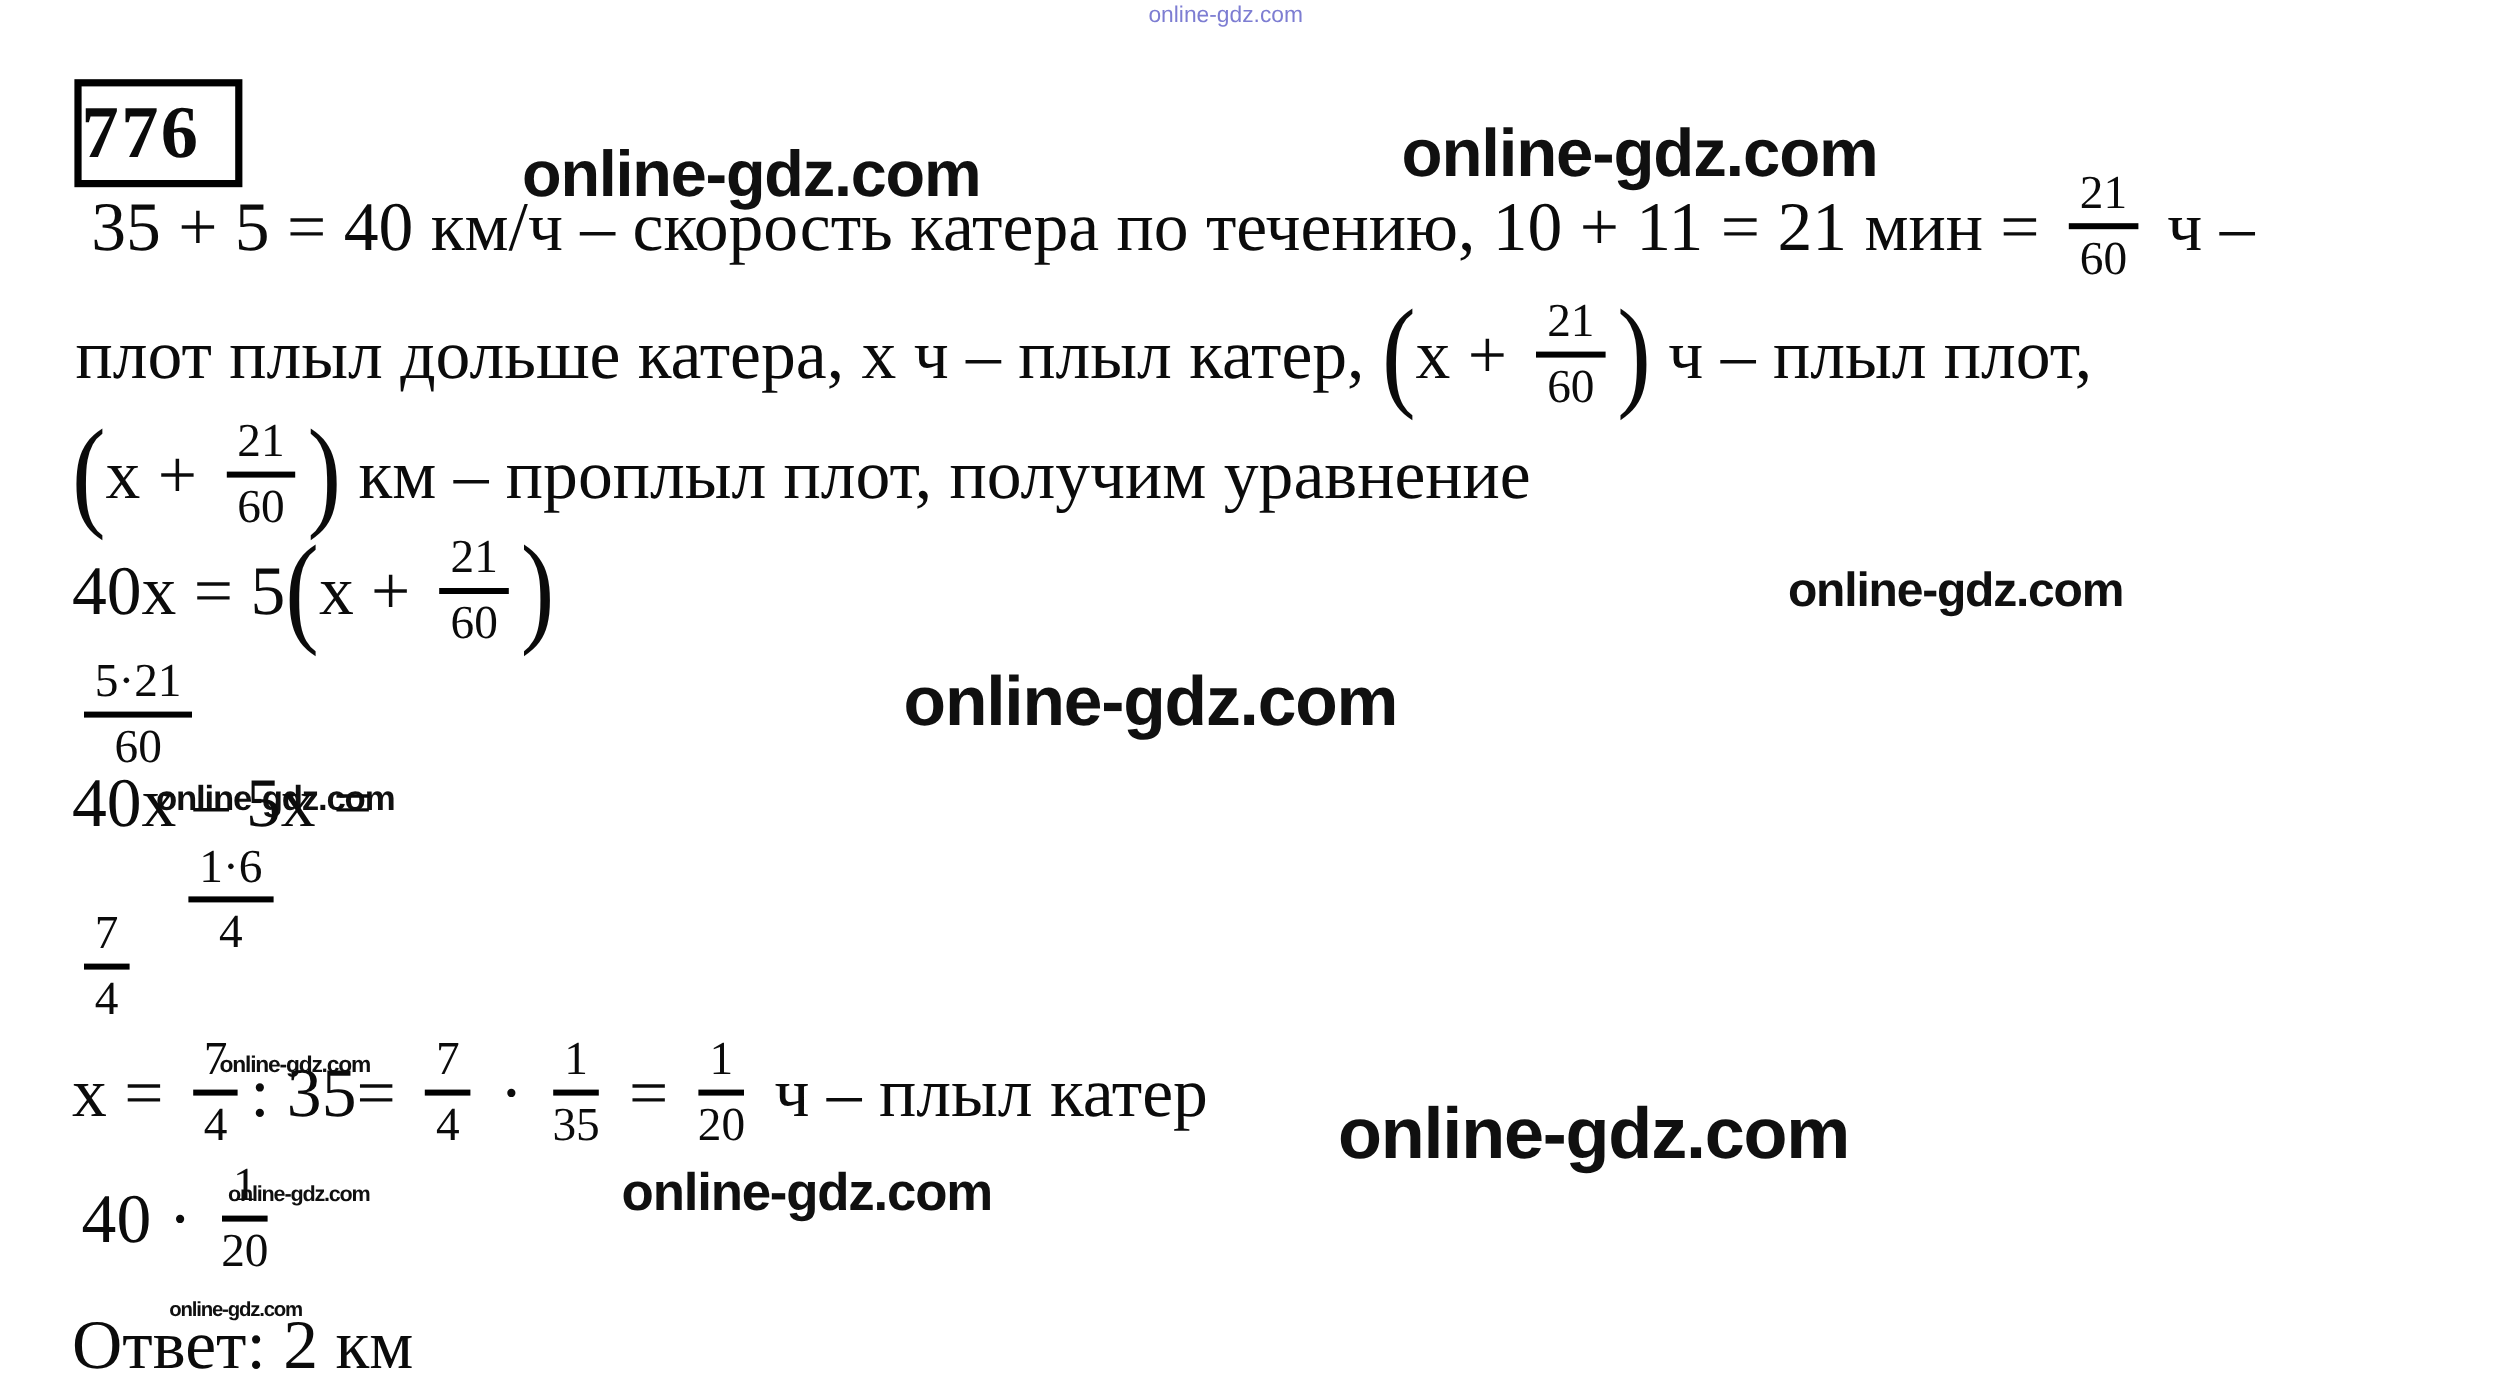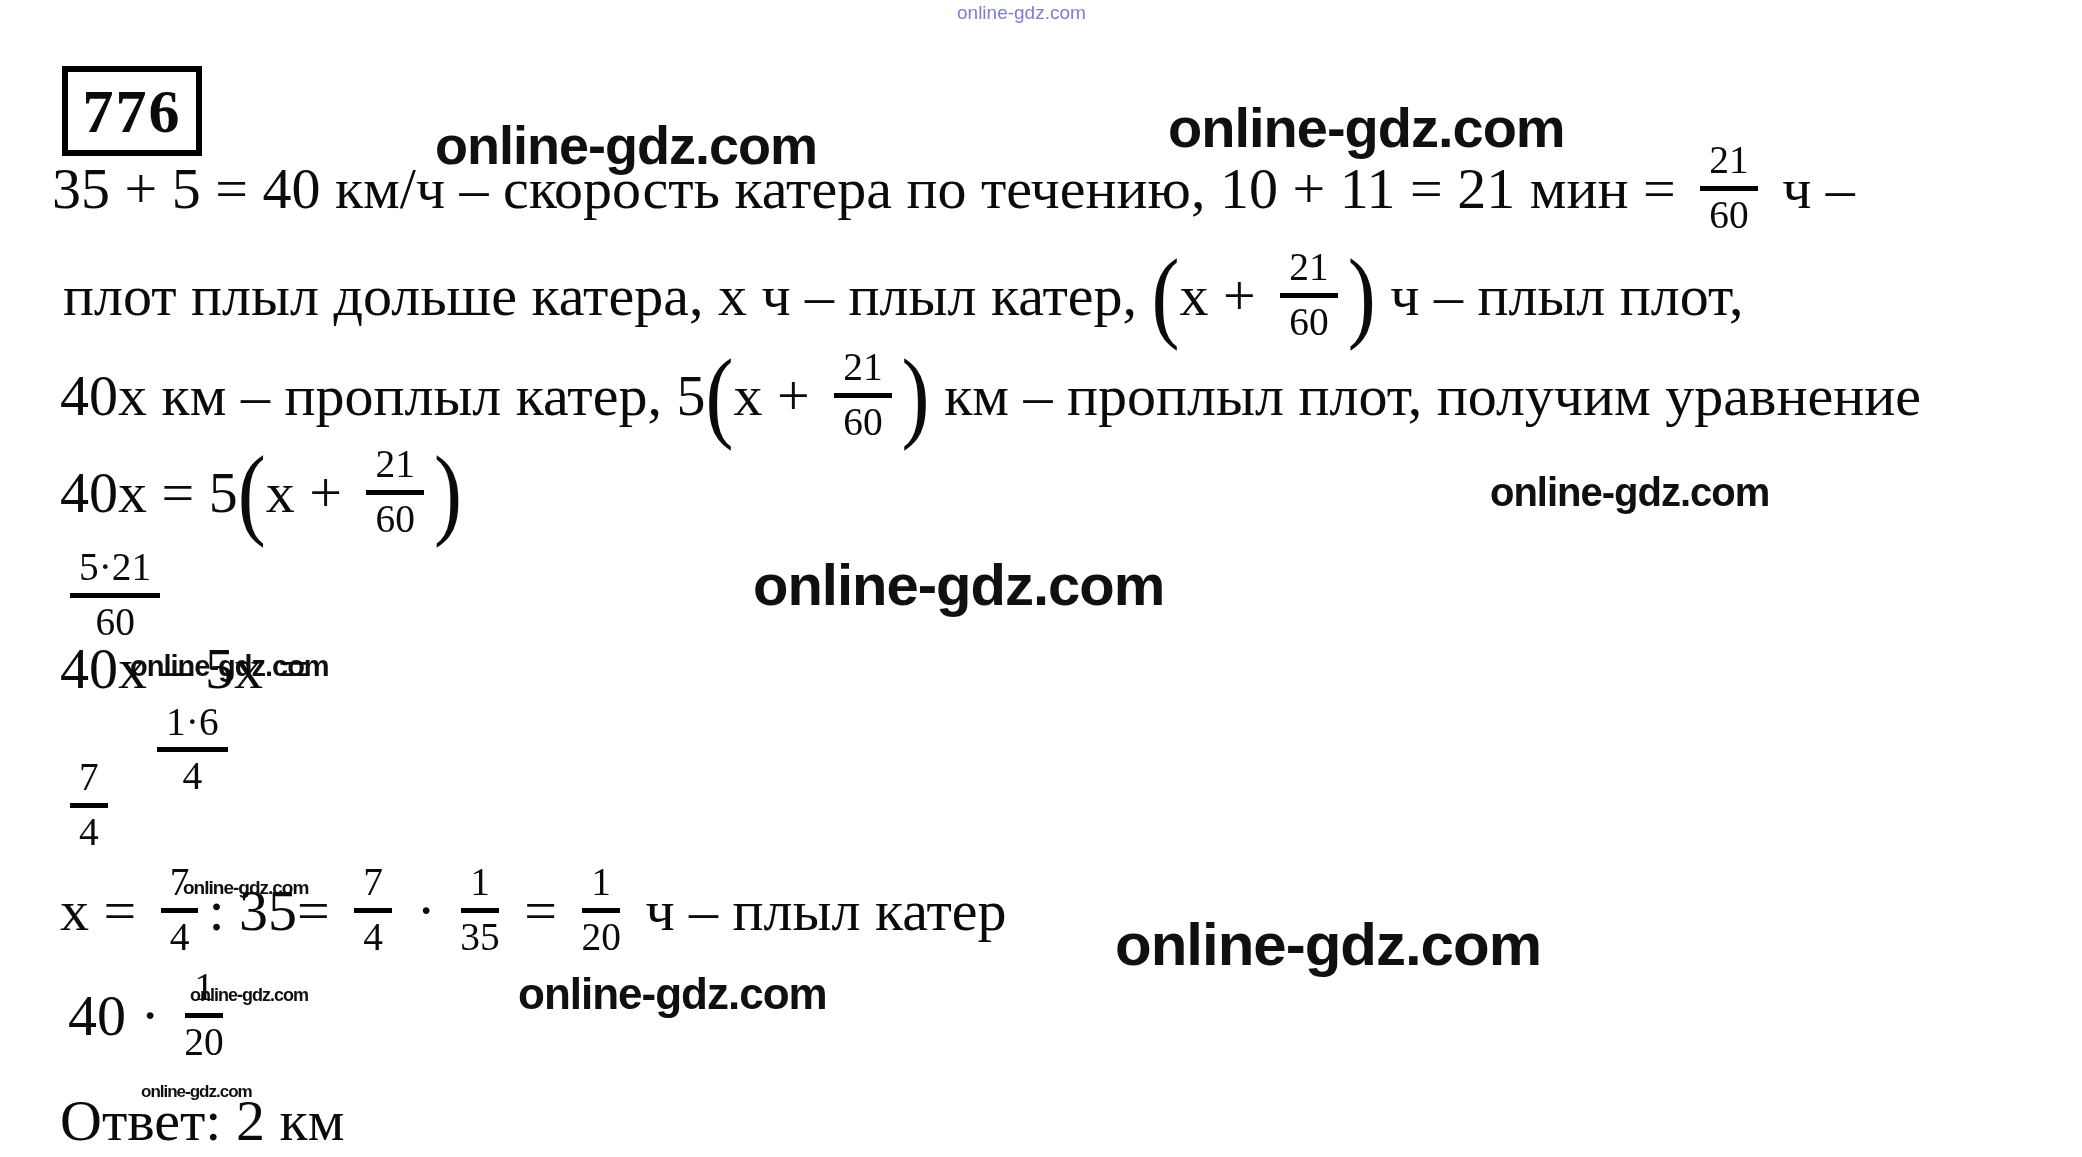--- a/index.html
+++ b/index.html
@@ -9,21 +9,21 @@
     background:#ffffff;
     overflow:hidden;
     font-family:"Liberation Serif","DejaVu Serif",serif;
     color:#0b0b0b;
   }
   #problem-number-badge{
     position:absolute;left:62px;top:66px;
     width:140px;height:90px;
     border:6px solid #000;
     box-sizing:border-box;
-    display:flex;align-items:center;justify-content:center;
+    display:flex;align-items:center;justify-content:flex-start;
     font-size:62px;font-weight:700;letter-spacing:2px;
     font-family:"Liberation Serif","DejaVu Serif",serif;
   }
   .math-line{
     position:absolute;
     height:130px;
     display:flex;align-items:center;
     font-size:58px;
     white-space:pre;
     z-index:2;
@@ -69,23 +69,23 @@
       <div class="watermark" style="left: 1490px; top: 472px; font-size: 40px;">online-gdz.com</div>
       <div class="watermark" style="left: 753px; top: 556px; font-size: 58px;">online-gdz.com</div>
       <div class="watermark" style="left: 130px; top: 652px; font-size: 29px;">online-gdz.com</div>
       <div class="watermark" style="left: 183px; top: 878px; font-size: 19px;">online-gdz.com</div>
       <div class="watermark" style="left: 190px; top: 986px; font-size: 18px;">online-gdz.com</div>
       <div class="watermark" style="left: 1115px; top: 915px; font-size: 60px;">online-gdz.com</div>
       <div class="watermark" style="left: 518px; top: 972px; font-size: 44px;">online-gdz.com</div>
       <div class="watermark" style="left: 141px; top: 1083px; font-size: 17px;">online-gdz.com</div>
     </div>
   <div id="solution-lines">
-      <div class="math-line" style="left: 52px; top: 123px;"><span class="txt">35 + 5 = 40 км/ч – скорость катера по течению, 10 + 11 = 21 мин = </span><span class="frac"><span class="num">21</span><span class="den">60</span></span><span class="txt"> ч –</span></div>
+      <div class="math-line" style="left: 76px; top: 123px;"><span class="txt">35 + 5 = 40 км/ч – скорость катера по течению, 10 + 11 = 21 мин = </span><span class="frac"><span class="num">21</span><span class="den">60</span></span><span class="txt"> ч –</span></div>
       <div class="math-line" style="left: 63px; top: 230px;"><span class="txt">плот плыл дольше катера, x ч – плыл катер, </span><span class="paren">(</span><span class="txt">x + </span><span class="frac"><span class="num">21</span><span class="den">60</span></span><span class="paren">)</span><span class="txt"> ч – плыл плот,</span></div>
-      <div class="math-line" style="left: 60px; top: 330px;"><span class="txt">40x км – проплыл катер, 5</span><span class="paren">(</span><span class="txt">x + </span><span class="frac"><span class="num">21</span><span class="den">60</span></span><span class="paren">)</span><span class="txt"> км – проплыл плот, получим уравнение</span></div>
+      <div class="math-line" style="left: 60px; top: 330px;"><span class="paren">(</span><span class="txt">x + </span><span class="frac"><span class="num">21</span><span class="den">60</span></span><span class="paren">)</span><span class="txt"> км – проплыл плот, получим уравнение</span></div>
       <div class="math-line" style="left: 60px; top: 427px;"><span class="txt">40x = 5</span><span class="paren">(</span><span class="txt">x + </span><span class="frac"><span class="num">21</span><span class="den">60</span></span><span class="paren">)</span></div>
       <div class="math-line" style="left: 60px; top: 530px;"><span class="frac"><span class="num">5·21</span><span class="den">60</span></span></div>
       <div class="math-line" style="left: 60px; top: 635px; flex-direction: column;"><span class="txt">40x – 5x = </span><span class="frac"><span class="num">1·6</span><span class="den">4</span></span></div>
       <div class="math-line" style="left: 60px; top: 740px;"><span class="frac"><span class="num">7</span><span class="den">4</span></span></div>
       <div class="math-line" style="left: 60px; top: 845px;"><span class="txt">x = </span><span class="frac"><span class="num">7</span><span class="den">4</span></span><span class="txt">: 35= </span><span class="frac"><span class="num">7</span><span class="den">4</span></span><span class="txt"> · </span><span class="frac"><span class="num">1</span><span class="den">35</span></span><span class="txt"> = </span><span class="frac"><span class="num">1</span><span class="den">20</span></span><span class="txt"> ч – плыл катер</span></div>
       <div class="math-line" style="left: 68px; top: 950px;"><span class="txt">40 · </span><span class="frac"><span class="num">1</span><span class="den">20</span></span></div>
       <div class="math-line" style="left: 60px; top: 1055px;"><span class="txt">Ответ: 2 км</span></div>
     </div>
 </div>
 

